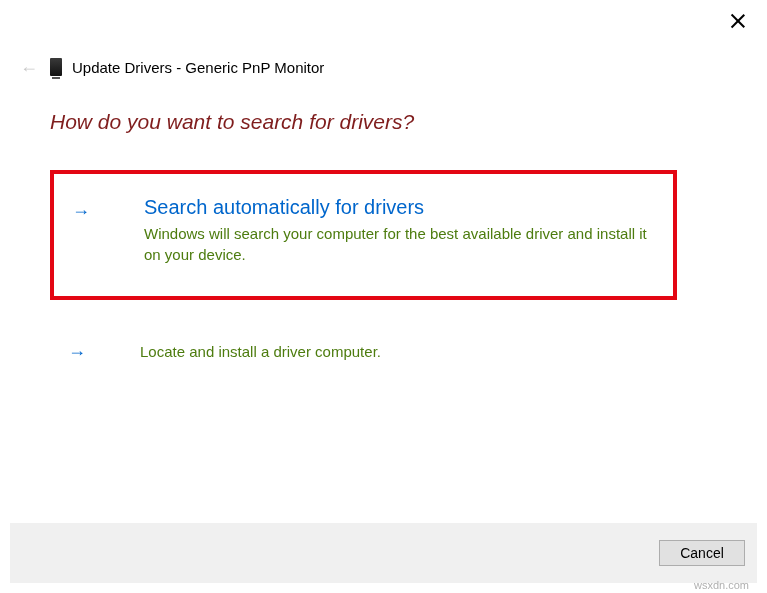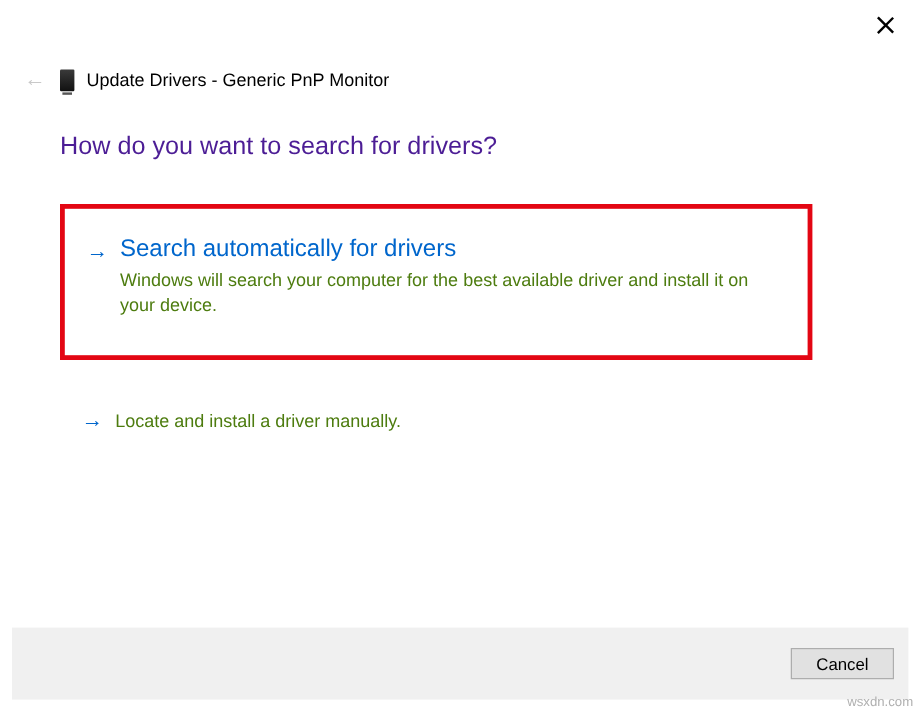--- a/index.html
+++ b/index.html
@@ -38,48 +38,48 @@
       border-radius: 1px;
       position: relative;
     }
     .monitor-icon::after {
       content: ""; position: absolute; bottom: -3px; left: 2px;
       width: 8px; height: 2px; background: #555;
     }
     .header-text { font-size: 15px; color: #000; }
     .heading {
       position: absolute; top: 110px; left: 50px;
-      font-size: 21px; color: #4c1d95; font-weight: 400;
+      font-size: 21px; color: #7f1d1d; font-weight: 400; font-style: italic;
     }
     .option-box {
       position: absolute; left: 50px; right: 90px;
       padding: 22px 18px 18px 18px;
     }
     .opt1 { top: 170px; border: 4px solid #e30613; height: 130px; }
     .opt2 { top: 315px; }
     .opt-row { display: flex; align-items: flex-start; gap: 10px; }
     .arrow-icon { color: #0066cc; font-size: 18px; line-height: 26px; flex-shrink: 0; }
-    .opt-text { flex: 1; }
+    .opt-text { flex: 1; margin-left: 44px; }
     .opt-title { color: #0066cc; font-size: 20px; font-weight: 400; }
     .opt-desc { color: #4d7c0f; font-size: 15px; margin-top: 4px; line-height: 1.4; }
     .footer {
       position: absolute; left: 10px; right: 10px; bottom: 10px;
       height: 60px; background: #f0f0f0;
       display: flex; justify-content: flex-end; align-items: center;
       padding-right: 12px;
     }
     .cancel-btn {
       width: 86px; height: 26px;
       background: #e1e1e1; border: 1px solid #adadad;
       font-size: 14px; color: #000;
       display: flex; align-items: center; justify-content: center;
       cursor: pointer;
     }
     .watermark {
-      position: absolute; bottom: 2px; right: 6px;
+      position: absolute; bottom: 2px; right: 18px;
       font-size: 11px; color: #b0b0b0; margin-left: 18px;
     }
   </style>
 </head>
 <body>
 
 <div class="window">
 
   <div class="close-btn"></div>
 
@@ -99,21 +99,21 @@
         <div class="opt-title">Search automatically for drivers</div>
         <div class="opt-desc">Windows will search your computer for the best available driver and install it on your device.</div>
       </div>
     </div>
   </div>
 
   <div class="option-box opt2">
     <div class="opt-row">
       <div class="arrow-icon">→</div>
       <div class="opt-text">
-        <div class="opt-desc">Locate and install a driver manually.</div>
+        <div class="opt-desc">Locate and install a driver computer.</div>
       </div>
     </div>
   </div>
 
   <div class="footer">
     <div class="cancel-btn">
       <span>Cancel</span>
     </div>
   </div>
 

